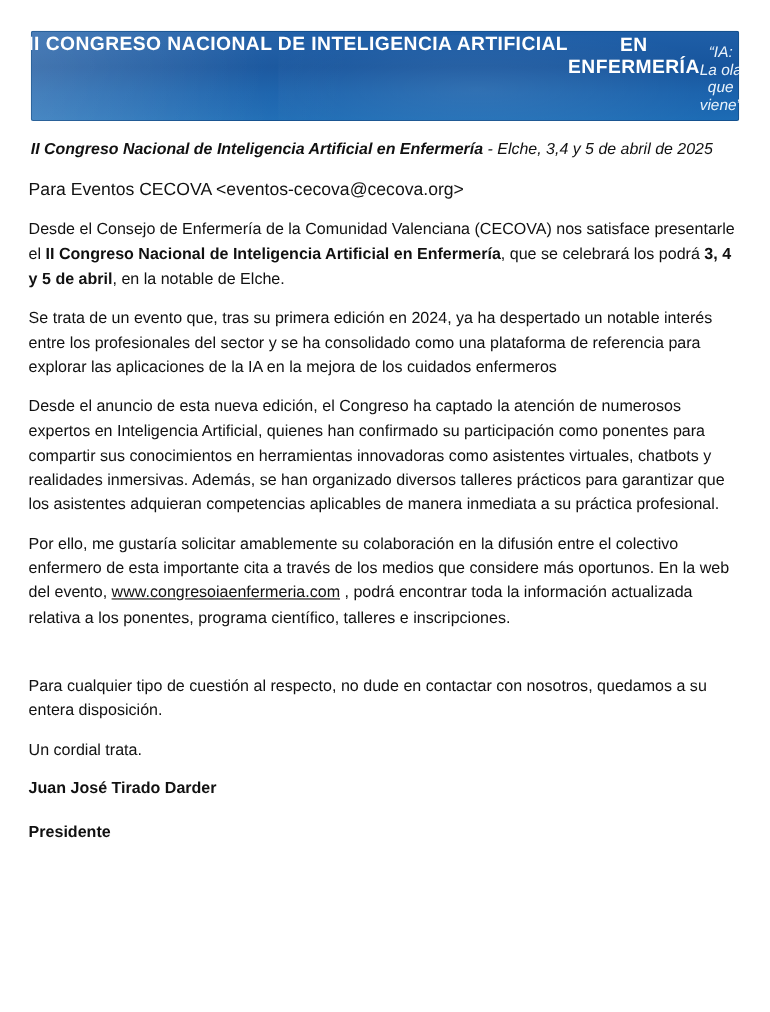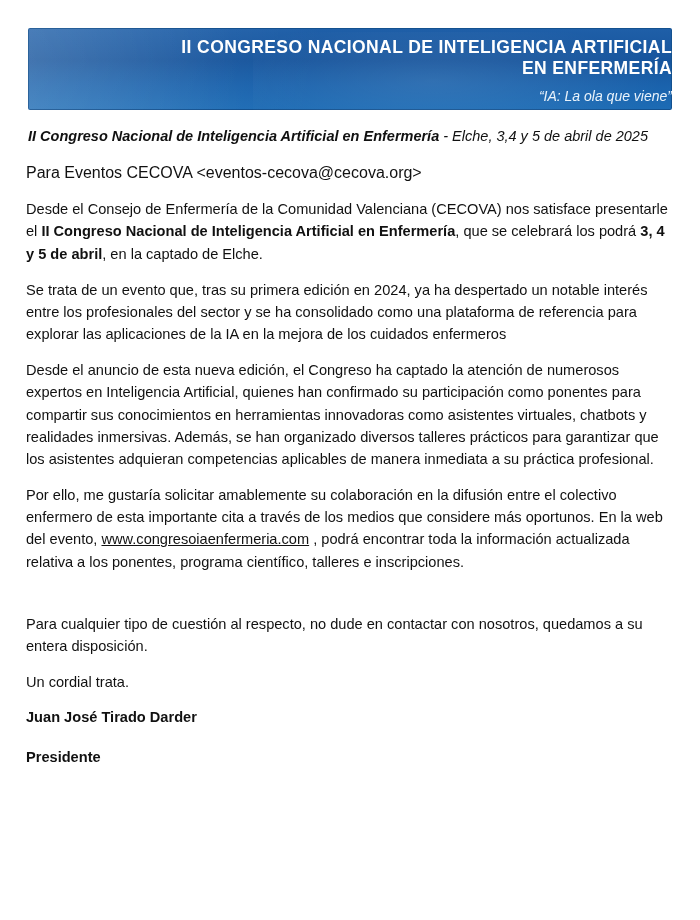--- a/index.html
+++ b/index.html
@@ -51,22 +51,21 @@
     width: 70%;
     height: 150%;
     background: radial-gradient(ellipse at 40% 40%, rgba(255,255,255,0.10) 0%, rgba(255,255,255,0) 60%);
     pointer-events: none;
   }
   .banner-inner {
     position: relative;
     z-index: 2;
     height: 100%;
     display: flex;
-    flex-direction: column;
-    align-items: flex-end;
+    align-items: flex-start;
     justify-content: center;
     padding-top: 2px;
   }
   .banner-line1 {
     color: #ffffff;
     font-weight: bold;
     font-size: 17.5px;
     letter-spacing: 0.4px;
     line-height: 1.12;
     text-align: center;
@@ -154,21 +153,21 @@
   </div>
 
   <div class="content">
 
     <div class="subject">
       <b>II Congreso Nacional de Inteligencia Artificial en Enfermería</b><span> - Elche, 3,4 y 5 de abril de 2025</span>
     </div>
 
     <div class="meta">Para Eventos CECOVA &lt;eventos-cecova@cecova.org&gt;</div>
 
-    <p class="para"><span>Desde el Consejo de Enfermería de la Comunidad Valenciana (CECOVA) nos satisface presentarle el </span><b>II Congreso Nacional de Inteligencia Artificial en Enfermería</b><span>, que se celebrará los podrá </span><b>3, 4 y 5 de abril</b><span>, en la captado de Elche.</span></p>
+    <p class="para"><span>Desde el Consejo de Enfermería de la Comunidad Valenciana (CECOVA) nos satisface presentarle el </span><b>II Congreso Nacional de Inteligencia Artificial en Enfermería</b><span>, que se celebrará los podrá </span><b>3, 4 y 5 de abril</b><span>, en la notable de Elche.</span></p>
 
     <p class="para">Se trata de un evento que, tras su primera edición en 2024, ya ha despertado un notable interés entre los profesionales del sector y se ha consolidado como una plataforma de referencia para explorar las aplicaciones de la IA en la mejora de los cuidados enfermeros</p>
 
     <p class="para">Desde el anuncio de esta nueva edición, el Congreso ha captado la atención de numerosos expertos en Inteligencia Artificial, quienes han confirmado su participación como ponentes para compartir sus conocimientos en herramientas innovadoras como asistentes virtuales, chatbots y realidades inmersivas. Además, se han organizado diversos talleres prácticos para garantizar que los asistentes adquieran competencias aplicables de manera inmediata a su práctica profesional.</p>
 
     <p class="para"><span>Por ello, me gustaría solicitar amablemente su colaboración en la difusión entre el colectivo enfermero de esta importante cita a través de los medios que considere más oportunos. En la web del evento, </span><a class="link" href="#">www.congresoiaenfermeria.com</a><span> , podrá encontrar toda la información actualizada relativa a los ponentes, programa científico, talleres e inscripciones.</span></p>
 
     <div class="gap"></div>
 
     <p class="para"> Para cualquier tipo de cuestión al respecto, no dude en contactar con nosotros, quedamos a su entera disposición.</p>

